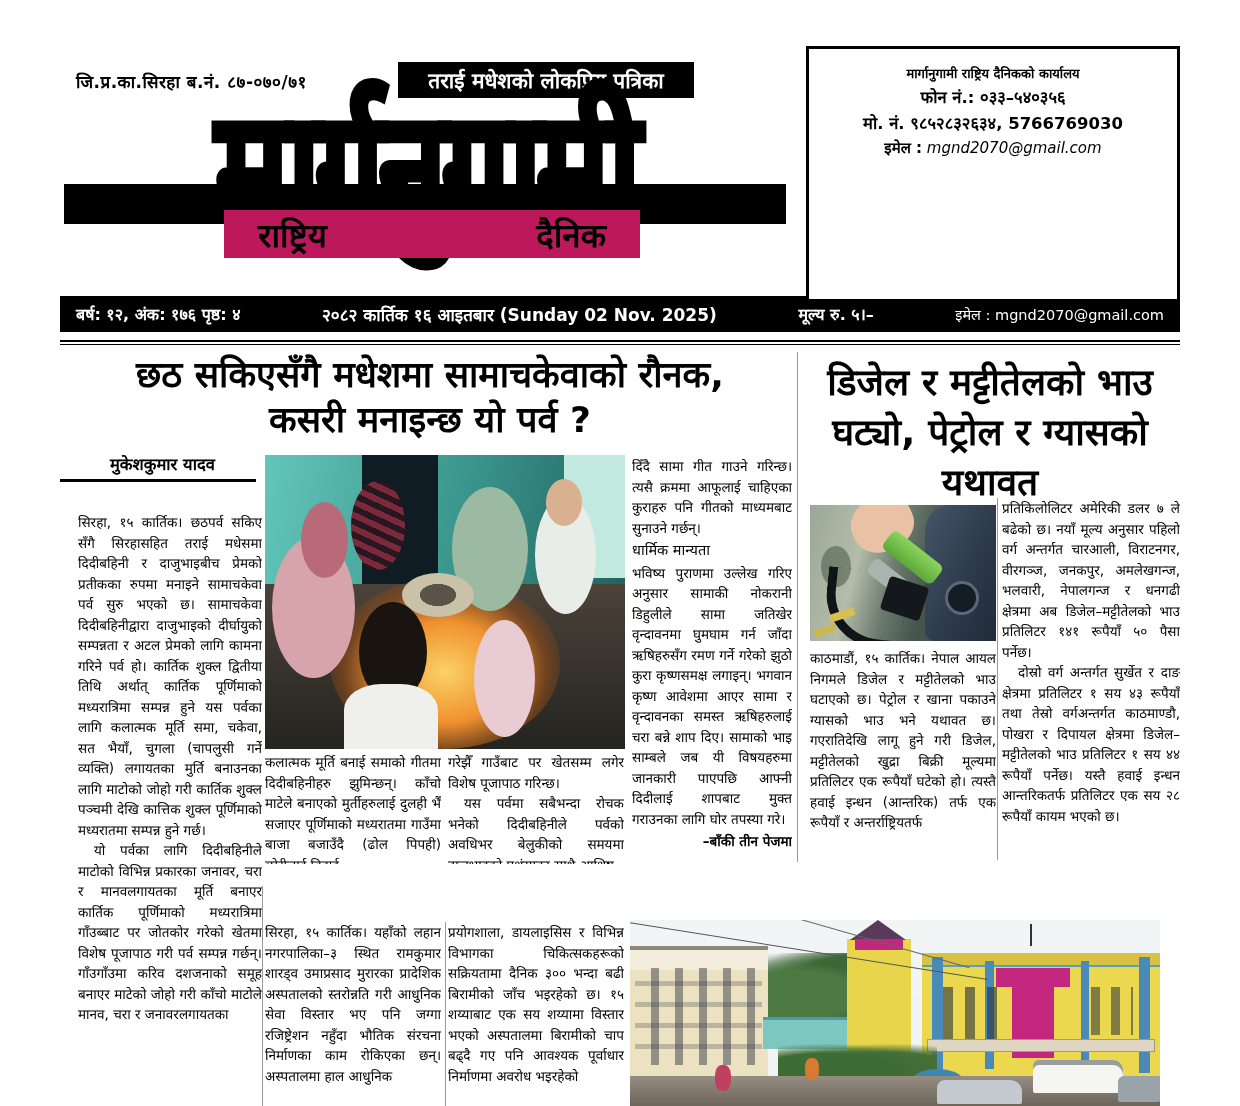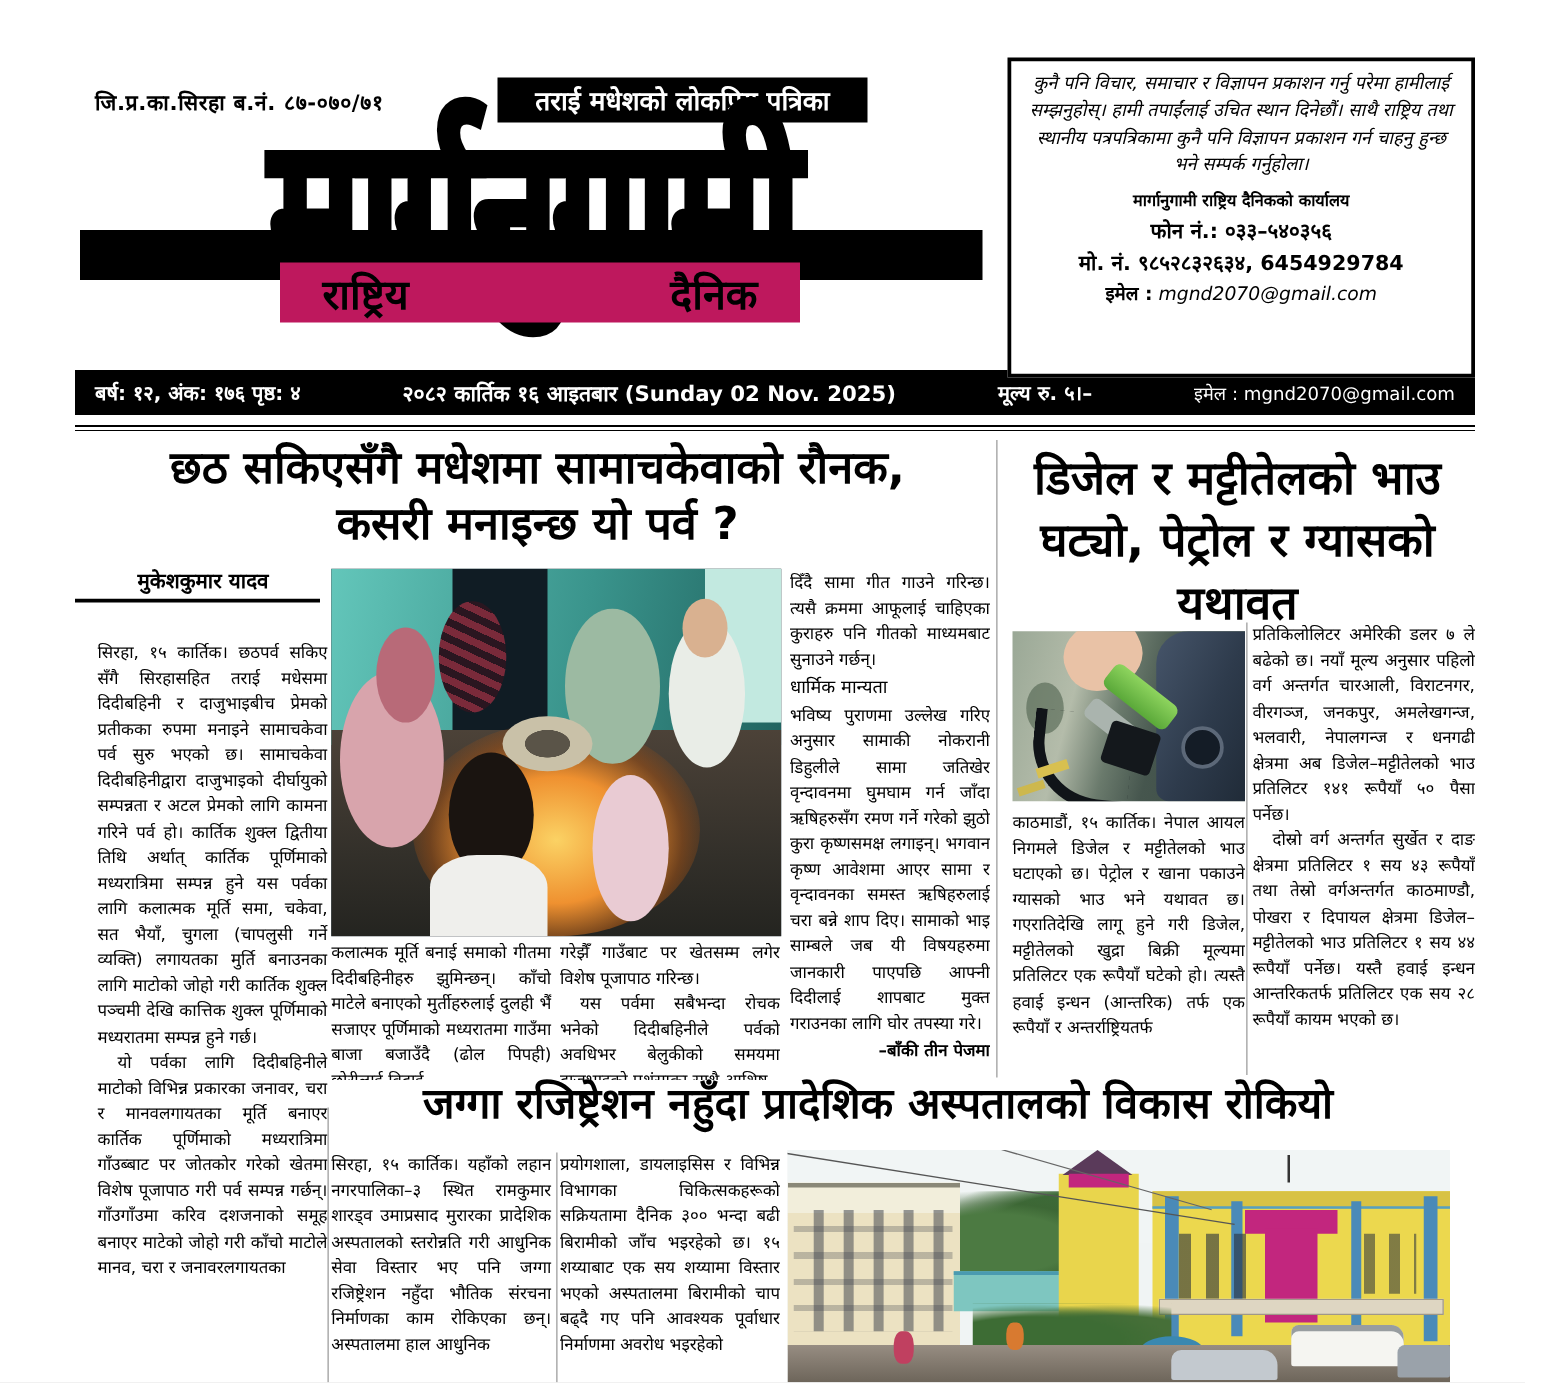--- a/index.html
+++ b/index.html
@@ -78,24 +78,23 @@
   <div class="abs tagline">तराई मधेशको लोकप्रिय पत्रिका</div>
 
   <div class="abs title-bar"></div>
   <div class="abs np-title">मार्गनुगामी</div>
   <div class="abs sub-box">
     <span>राष्ट्रिय</span>
     <span>दैनिक</span>
   </div>
 
   <div class="abs contact-box">
-    <div class="contact-notice">कुनै पनि विचार, समाचार र विज्ञापन प्रकाशन गर्नु परेमा हामीलाई सम्झनुहोस्। हामी तपाईंलाई उचित स्थान दिनेछौं। साथै राष्ट्रिय तथा स्थानीय पत्रपत्रिकामा कुनै पनि विज्ञापन प्रकाशन गर्न चाहनु हुन्छ भने सम्पर्क गर्नुहोला।</div>
     <div class="contact-office">मार्गानुगामी राष्ट्रिय दैनिकको कार्यालय</div>
     <div class="contact-line">फोन नं.: ०३३–५४०३५६</div>
-    <div class="contact-line">मो. नं. ९८५२८३२६३४, 6454929784</div>
+    <div class="contact-line">मो. नं. ९८५२८३२६३४, 5766769030</div>
     <div class="contact-email">
       <span class="lbl">इमेल :</span>
       <span class="val">mgnd2070@gmail.com</span>
     </div>
   </div>
 
   <div class="abs date-bar">
     <span class="seg1">बर्ष: १२, अंक: १७६ पृष्ठ: ४</span>
     <span class="seg2">२०८२ कार्तिक १६ आइतबार (Sunday 02 Nov. 2025)</span>
     <span class="seg3">मूल्य रु. ५।–</span>
@@ -166,21 +165,20 @@
   </div>
 
   <div class="abs body-text" style="left:810px;top:648px;width:186px;height:214px;">
     <p>काठमाडौं, १५ कार्तिक। नेपाल आयल निगमले डिजेल र मट्टीतेलको भाउ घटाएको छ। पेट्रोल र खाना पकाउने ग्यासको भाउ भने यथावत छ। गएरातिदेखि लागू हुने गरी डिजेल, मट्टीतेलको खुद्रा बिक्री मूल्यमा प्रतिलिटर एक रूपैयाँ घटेको हो। त्यस्तै हवाई इन्धन (आन्तरिक) तर्फ एक रूपैयाँ र अन्तर्राष्ट्रियतर्फ</p>
   </div>
   <div class="abs body-text" style="left:1002px;top:498px;width:178px;height:366px;">
     <p>प्रतिकिलोलिटर अमेरिकी डलर ७ ले बढेको छ। नयाँ मूल्य अनुसार पहिलो वर्ग अन्तर्गत चारआली, विराटनगर, वीरगञ्ज, जनकपुर, अमलेखगन्ज, भलवारी, नेपालगन्ज र धनगढी क्षेत्रमा अब डिजेल–मट्टीतेलको भाउ प्रतिलिटर १४१ रूपैयाँ ५० पैसा पर्नेछ।</p>
     <p>दोस्रो वर्ग अन्तर्गत सुर्खेत र दाङ क्षेत्रमा प्रतिलिटर १ सय ४३ रूपैयाँ तथा तेस्रो वर्गअन्तर्गत काठमाण्डौ, पोखरा र दिपायल क्षेत्रमा डिजेल–मट्टीतेलको भाउ प्रतिलिटर १ सय ४४ रूपैयाँ पर्नेछ। यस्तै हवाई इन्धन आन्तरिकतर्फ प्रतिलिटर एक सय २८ रूपैयाँ कायम भएको छ।</p>
   </div>
 
-  <div class="abs headline hosp-headline">जग्गा रजिष्ट्रेशन नहुँदा प्रादेशिक अस्पतालको विकास रोकियो</div>
 
   <div class="abs body-text" style="left:265px;top:922px;width:176px;height:184px;">
     <p>सिरहा, १५ कार्तिक। यहाँको लहान नगरपालिका–३ स्थित रामकुमार शारड्व उमाप्रसाद मुरारका प्रादेशिक अस्पतालको स्तरोन्नति गरी आधुनिक सेवा विस्तार भए पनि जग्गा रजिष्ट्रेशन नहुँदा भौतिक संरचना निर्माणका काम रोकिएका छन्। अस्पतालमा हाल आधुनिक</p>
   </div>
   <div class="abs body-text" style="left:448px;top:922px;width:176px;height:184px;">
     <p>प्रयोगशाला, डायलाइसिस र विभिन्न विभागका चिकित्सकहरूको सक्रियतामा दैनिक ३०० भन्दा बढी बिरामीको जाँच भइरहेको छ। १५ शय्याबाट एक सय शय्यामा विस्तार भएको अस्पतालमा बिरामीको चाप बढ्दै गए पनि आवश्यक पूर्वाधार निर्माणमा अवरोध भइरहेको</p>
   </div>
 
   <div class="abs photo photo3">
     <div style="left:0;top:0;width:100%;height:40%;background:#f1f5f5;"></div>

